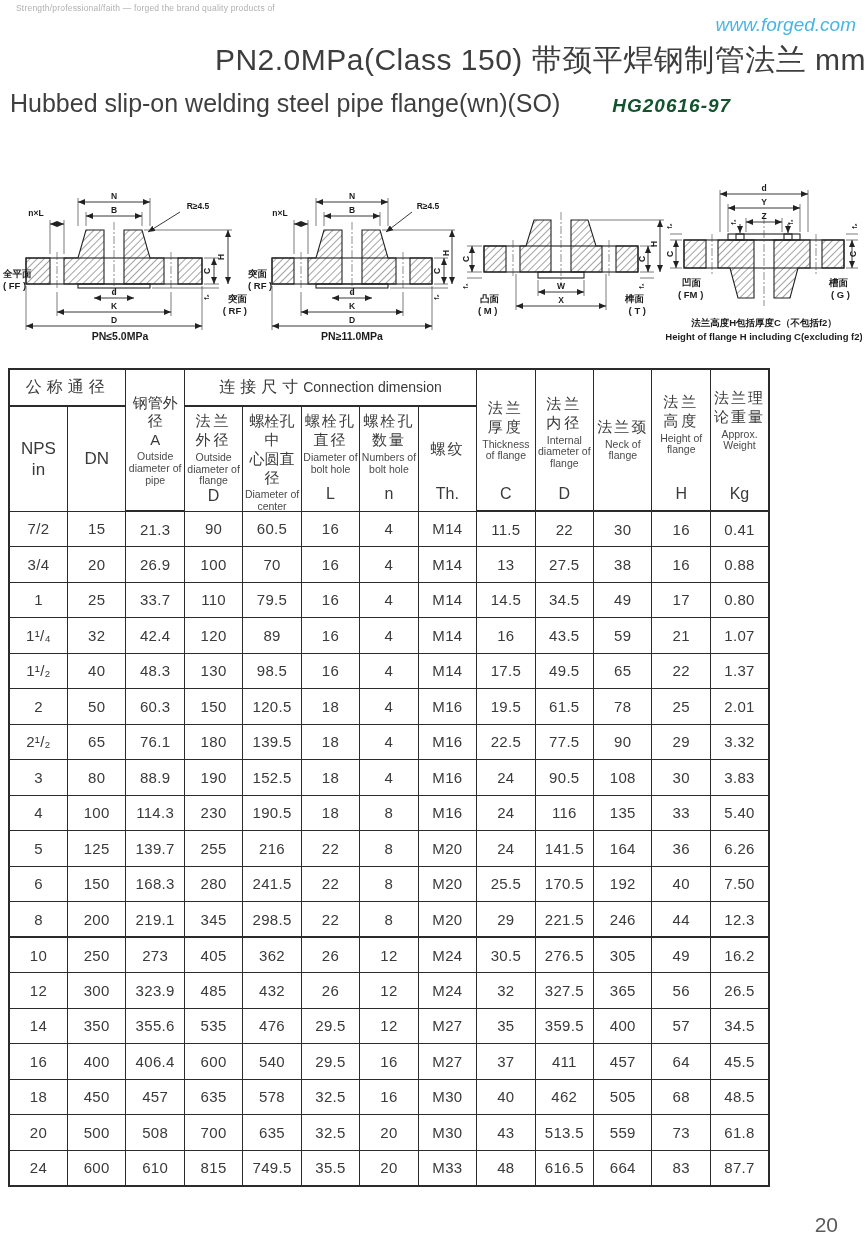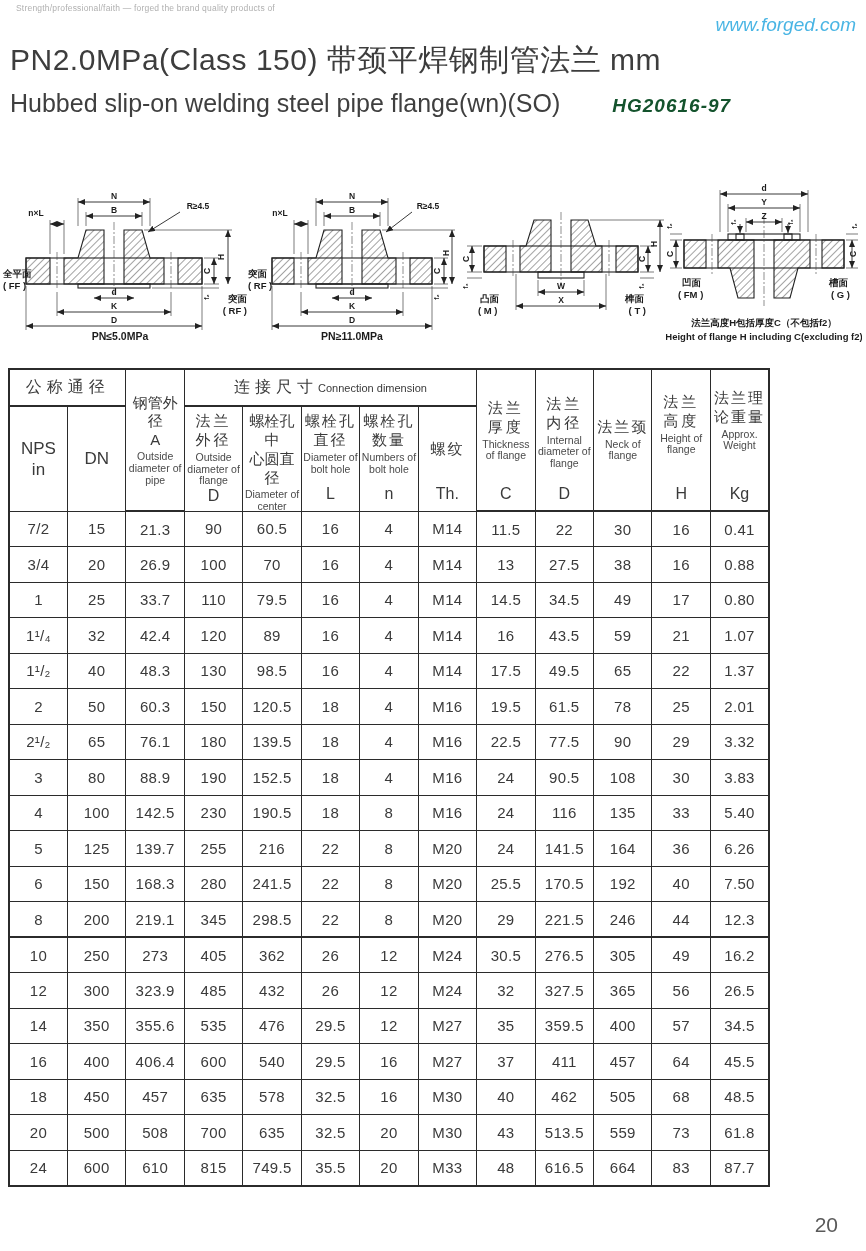--- a/index.html
+++ b/index.html
@@ -12,21 +12,21 @@
   .tagline {
     padding:3px 2px 0 16px; text-align:left;
     font-size:8.5px; color:#b0b0b0; letter-spacing:.2px;
   }
   .website {
     padding:1px 10px 0 0; text-align:right;
     font-size:19px; font-style:italic; color:#4ab5e4;
   }
   .title {
     margin:4px 0 0 10px; font-size:30px; font-weight:normal;
-    color:#3d3d3d; letter-spacing:.5px; white-space:nowrap;
+    color:#3d3d3d; letter-spacing:.5px; white-space:nowrap;text-align:right;
   }
   .subtitle-row { margin:8px 0 0 10px; display:flex; align-items:baseline; }
   .subtitle { font-size:25px; color:#3f3f3f; }
   .standard { margin-left:52px; font-size:19px; font-style:italic; font-weight:bold; color:#14532d; letter-spacing:1px; }
   
   .diagrams { margin:62px 0 0 2px; display:flex; align-items:flex-start; }
   .diagrams svg { display:block; }
   .lbl  { font:bold 8.5px "Liberation Sans",sans-serif; fill:#1c1c1c; }
   .sml  { font:bold 7px "Liberation Sans",sans-serif; fill:#1c1c1c; }
   .face { font:bold 9.5px "Liberation Sans",sans-serif; fill:#1c1c1c; }
@@ -44,21 +44,21 @@
     border:2px solid #2b2b2b;
   }
   table.spec th, table.spec td {
     border:1px solid #2b2b2b; text-align:center; vertical-align:middle;
     color:#3a3a3a; overflow:hidden;
   }
   tr.band1 th { height:37px; border-bottom:2px solid #2b2b2b; }
   tr.band2 th { height:105px; }
   th { font-weight:normal; }
   .span-zh { font-size:16px; letter-spacing:5px; }
-  .conn-en { font-size:11px; letter-spacing:0; margin-left:0; }
+  .conn-en { font-size:14px; letter-spacing:0; margin-left:0; }
   .hdr { display:flex; flex-direction:column; align-items:center; height:100%; padding:5px 1px 5px 1px; }
   .hdr-tall { height:140px; }
   .hdr-sub  { height:103px; }
   .zh { font-size:15px; line-height:1.25; white-space:pre-line; letter-spacing:2px; }
   .zh-wide { letter-spacing:3px; }
   .zh-tight { letter-spacing:0; }
   .sym { font-size:15px; line-height:1.2; }
   .en { font-size:10.5px; line-height:1.12; color:#4a4a4a; margin-top:2px; letter-spacing:0; }
   .letter { font-size:16px; margin-top:auto; padding-bottom:2px; }
   .center-block { margin:auto 0; }
@@ -554,21 +554,21 @@
         <td>M16</td>
         <td>24</td>
         <td>90.5</td>
         <td>108</td>
         <td>30</td>
         <td>3.83</td>
       </tr>
       <tr>
         <td>4</td>
         <td>100</td>
-        <td>142.5</td>
+        <td>114.3</td>
         <td>230</td>
         <td>190.5</td>
         <td>18</td>
         <td>8</td>
         <td>M16</td>
         <td>24</td>
         <td>116</td>
         <td>135</td>
         <td>33</td>
         <td>5.40</td>

